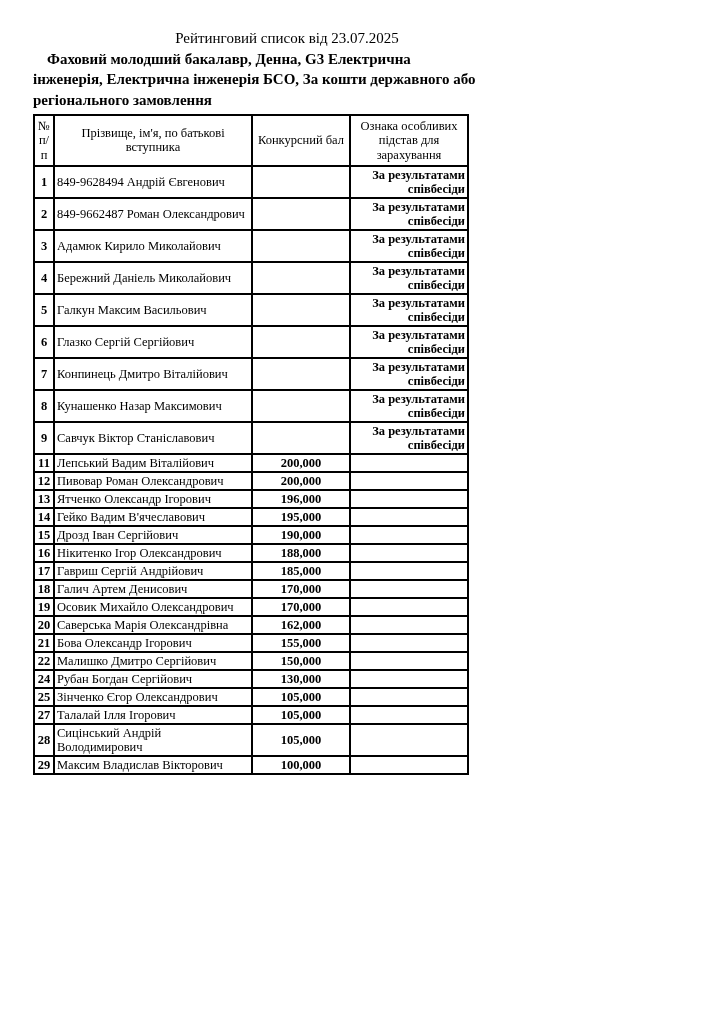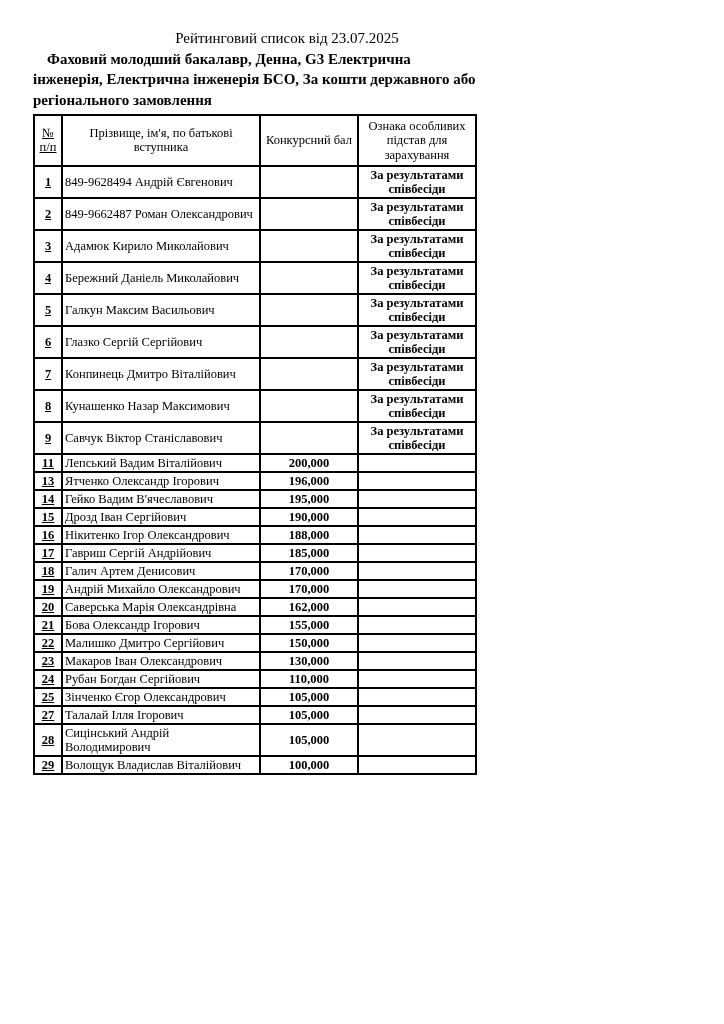--- a/index.html
+++ b/index.html
@@ -53,38 +53,38 @@
     line-height: 1.15;
     padding: 3px 1px;
     height: 40px;
   }
   table.rating td {
     font-size: 12.5px;
     line-height: 1.12;
     padding: 1px 2px;
     height: 15px;
   }
-  .col-num     { width: 28px; text-decoration: underline; }
+  .col-num     { width: 20px; }
   .col-name    { width: 198px; margin-left: 28px; }
   .col-score   { width: 98px; }
   .col-special { width: 118px; margin-top: 32px; }
   td.col-num {
     text-align: center;
     font-weight: bold;
   }
   td.col-name {
     text-align: left;
     padding-left: 4px;
   }
   td.col-score {
     text-align: center;
     font-weight: bold;
   }
   td.col-special {
-    text-align: center;
+    text-align: right;
     font-weight: bold;
     font-size: 12px;
     line-height: 1.15;
     border-radius: 11px;
   }
 </style>
 </head>
 <body>
 
 <div class="page">
@@ -157,20 +157,26 @@
           <td class="col-score"></td>
           <td class="col-special">За результатами співбесіди</td>
         </tr>
         <tr>
           <td class="col-num">11</td>
           <td class="col-name">Лепський Вадим Віталійович</td>
           <td class="col-score">200,000</td>
           <td class="col-special"></td>
         </tr>
         <tr>
+          <td class="col-num">12</td>
+          <td class="col-name">Пивовар Роман Олександрович</td>
+          <td class="col-score">200,000</td>
+          <td class="col-special"></td>
+        </tr>
+        <tr>
           <td class="col-num">13</td>
           <td class="col-name">Ятченко Олександр Ігорович</td>
           <td class="col-score">196,000</td>
           <td class="col-special"></td>
         </tr>
         <tr>
           <td class="col-num">14</td>
           <td class="col-name">Гейко Вадим В'ячеславович</td>
           <td class="col-score">195,000</td>
           <td class="col-special"></td>
@@ -194,21 +200,21 @@
           <td class="col-special"></td>
         </tr>
         <tr>
           <td class="col-num">18</td>
           <td class="col-name">Галич Артем Денисович</td>
           <td class="col-score">170,000</td>
           <td class="col-special"></td>
         </tr>
         <tr>
           <td class="col-num">19</td>
-          <td class="col-name">Андрій Михайло Олександрович</td>
+          <td class="col-name">Осовик Михайло Олександрович</td>
           <td class="col-score">170,000</td>
           <td class="col-special"></td>
         </tr>
         <tr>
           <td class="col-num">20</td>
           <td class="col-name">Саверська Марія Олександрівна</td>
           <td class="col-score">162,000</td>
           <td class="col-special"></td>
         </tr>
         <tr>
@@ -217,29 +223,23 @@
           <td class="col-score">155,000</td>
           <td class="col-special"></td>
         </tr>
         <tr>
           <td class="col-num">22</td>
           <td class="col-name">Малишко Дмитро Сергійович</td>
           <td class="col-score">150,000</td>
           <td class="col-special"></td>
         </tr>
         <tr>
-          <td class="col-num">23</td>
-          <td class="col-name">Макаров Іван Олександрович</td>
-          <td class="col-score">130,000</td>
-          <td class="col-special"></td>
-        </tr>
-        <tr>
           <td class="col-num">24</td>
           <td class="col-name">Рубан Богдан Сергійович</td>
-          <td class="col-score">110,000</td>
+          <td class="col-score">130,000</td>
           <td class="col-special"></td>
         </tr>
         <tr>
           <td class="col-num">25</td>
           <td class="col-name">Зінченко Єгор Олександрович</td>
           <td class="col-score">105,000</td>
           <td class="col-special"></td>
         </tr>
         <tr>
           <td class="col-num">27</td>
@@ -248,19 +248,19 @@
           <td class="col-special"></td>
         </tr>
         <tr>
           <td class="col-num">28</td>
           <td class="col-name">Сицінський Андрій Володимирович</td>
           <td class="col-score">105,000</td>
           <td class="col-special"></td>
         </tr>
         <tr>
           <td class="col-num">29</td>
-          <td class="col-name">Волощук Владислав Віталійович</td>
+          <td class="col-name">Максим Владислав Вікторович</td>
           <td class="col-score">100,000</td>
           <td class="col-special"></td>
         </tr>
       </tbody>
   </table>
 </div>
 
 </body></html>

